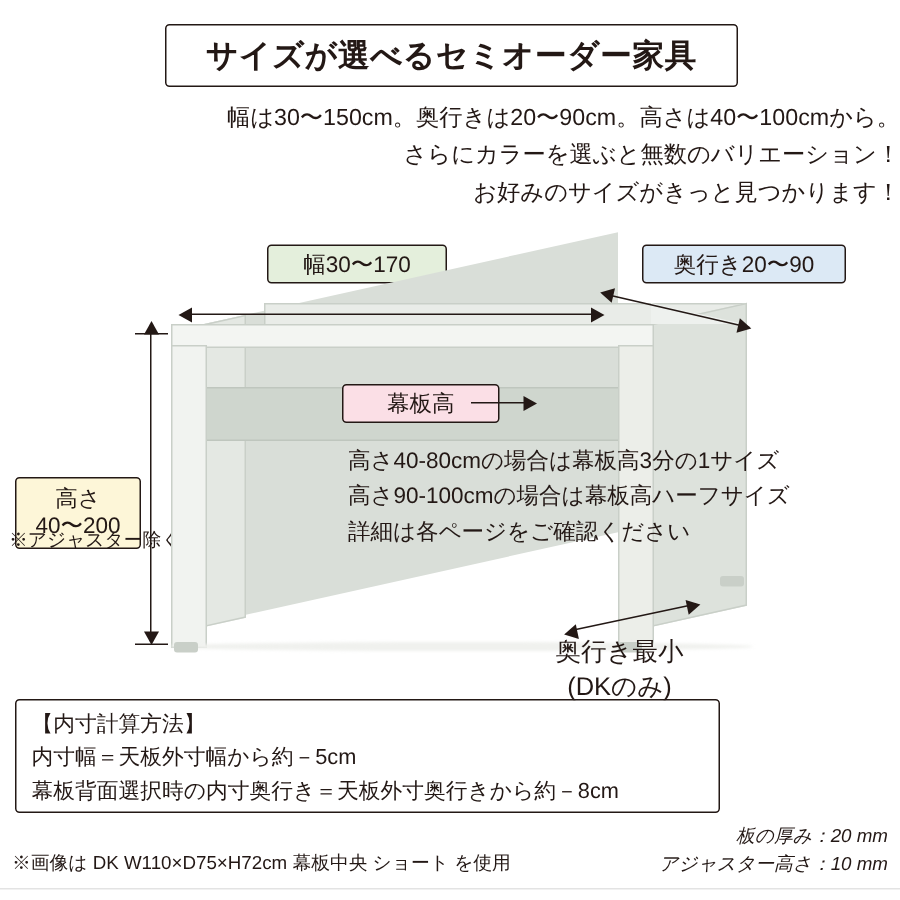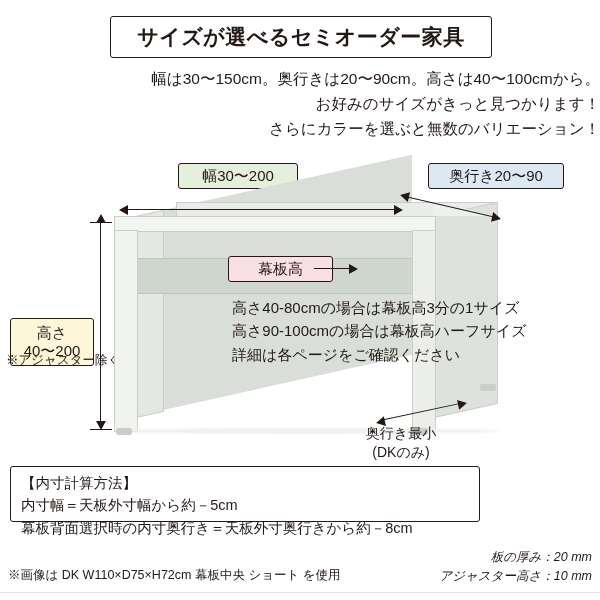--- a/index.html
+++ b/index.html
@@ -141,27 +141,27 @@
   }
 
   
   .desc{
     position:absolute;left:232px;top:296px;
     font-size:15px;line-height:1.55;
   }
   .desc div{white-space:nowrap;}
 
   .depth-min{
-    position:absolute;left:336px;top:424px;
-    font-size:14px;line-height:1.35;text-align:center;width:130px;
+    position:absolute;left:348px;top:424px;
+    font-size:17px;line-height:1.35;text-align:center;width:130px;
   }
 
   
   .calc-box{
-    position:absolute;left:10px;top:466px;width:470px;height:56px;
+    position:absolute;left:10px;top:466px;width:470px;height:76px;
     box-sizing:border-box;
     border:1px solid #231815;border-radius:3px;
     padding:5px 10px 0 10px;
     font-size:14.5px;line-height:1.55;
   }
   .calc-box div{white-space:nowrap;}
 
   .footnote{
     position:absolute;left:8px;top:567px;
     font-size:12.5px;white-space:nowrap;
@@ -180,26 +180,26 @@
 <body>
 
 <div class="page">
 
   <div class="title-box">
     <span class="title-text">サイズが選べるセミオーダー家具</span>
   </div>
 
   <div class="lead">
     <div>幅は30〜150cm。奥行きは20〜90cm。高さは40〜100cmから。</div>
+    <div>さらにカラーを選ぶと無数のバリエーション！</div>
     <div>お好みのサイズがきっと見つかります！</div>
-    <div>さらにカラーを選ぶと無数のバリエーション！</div>
   </div>
 
   <div class="lbl lbl-width">
-    <span>幅30〜200</span>
+    <span>幅30〜170</span>
   </div>
   <div class="lbl lbl-depth">
     <span>奥行き20〜90</span>
   </div>
   <div class="lbl lbl-height">
     <span>高さ</span>
     <span>40〜200</span>
   </div>
   <div class="note-adjuster">※アジャスター除く</div>
 

